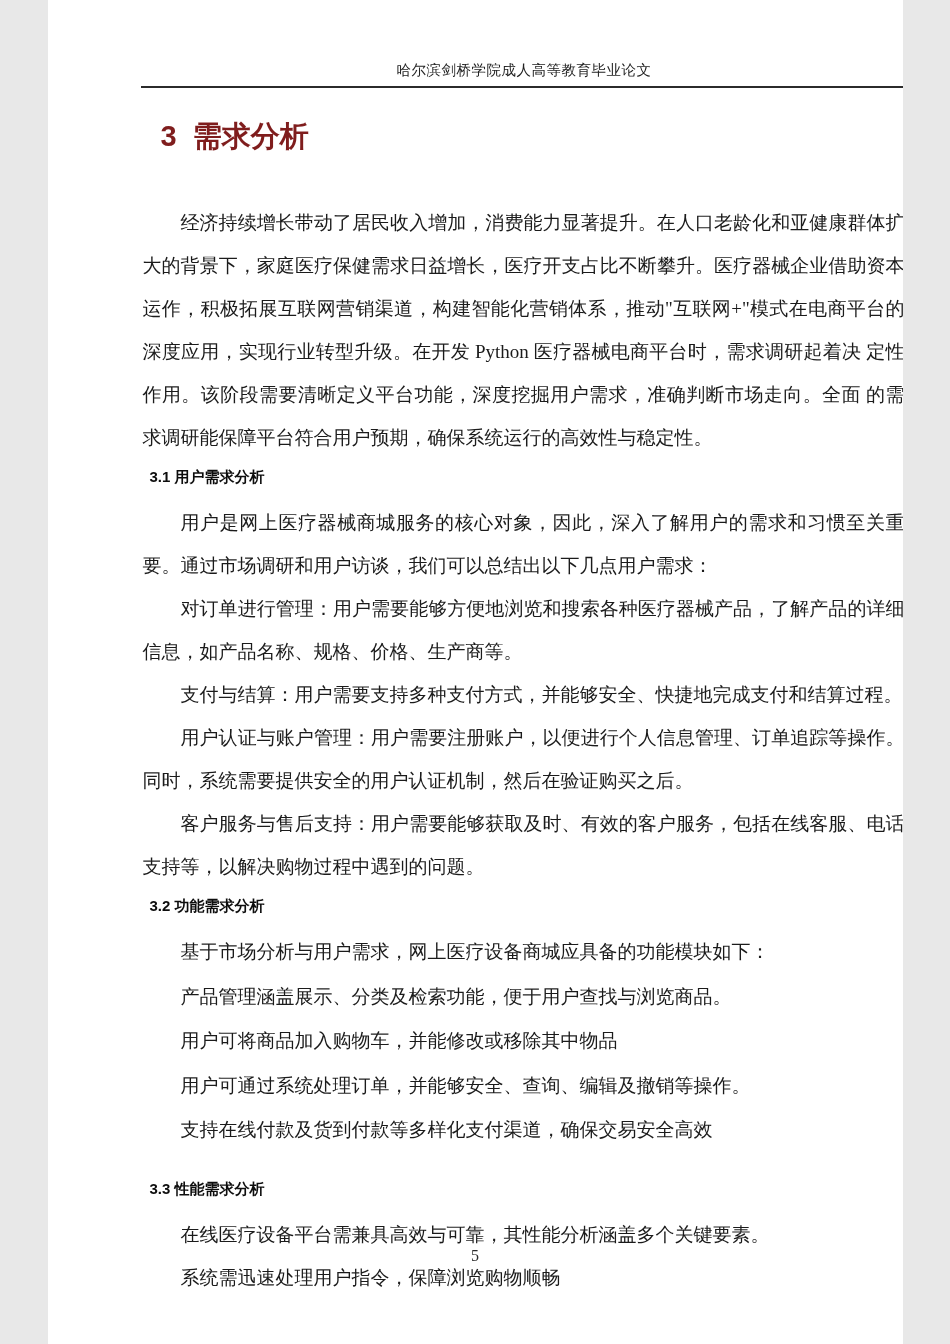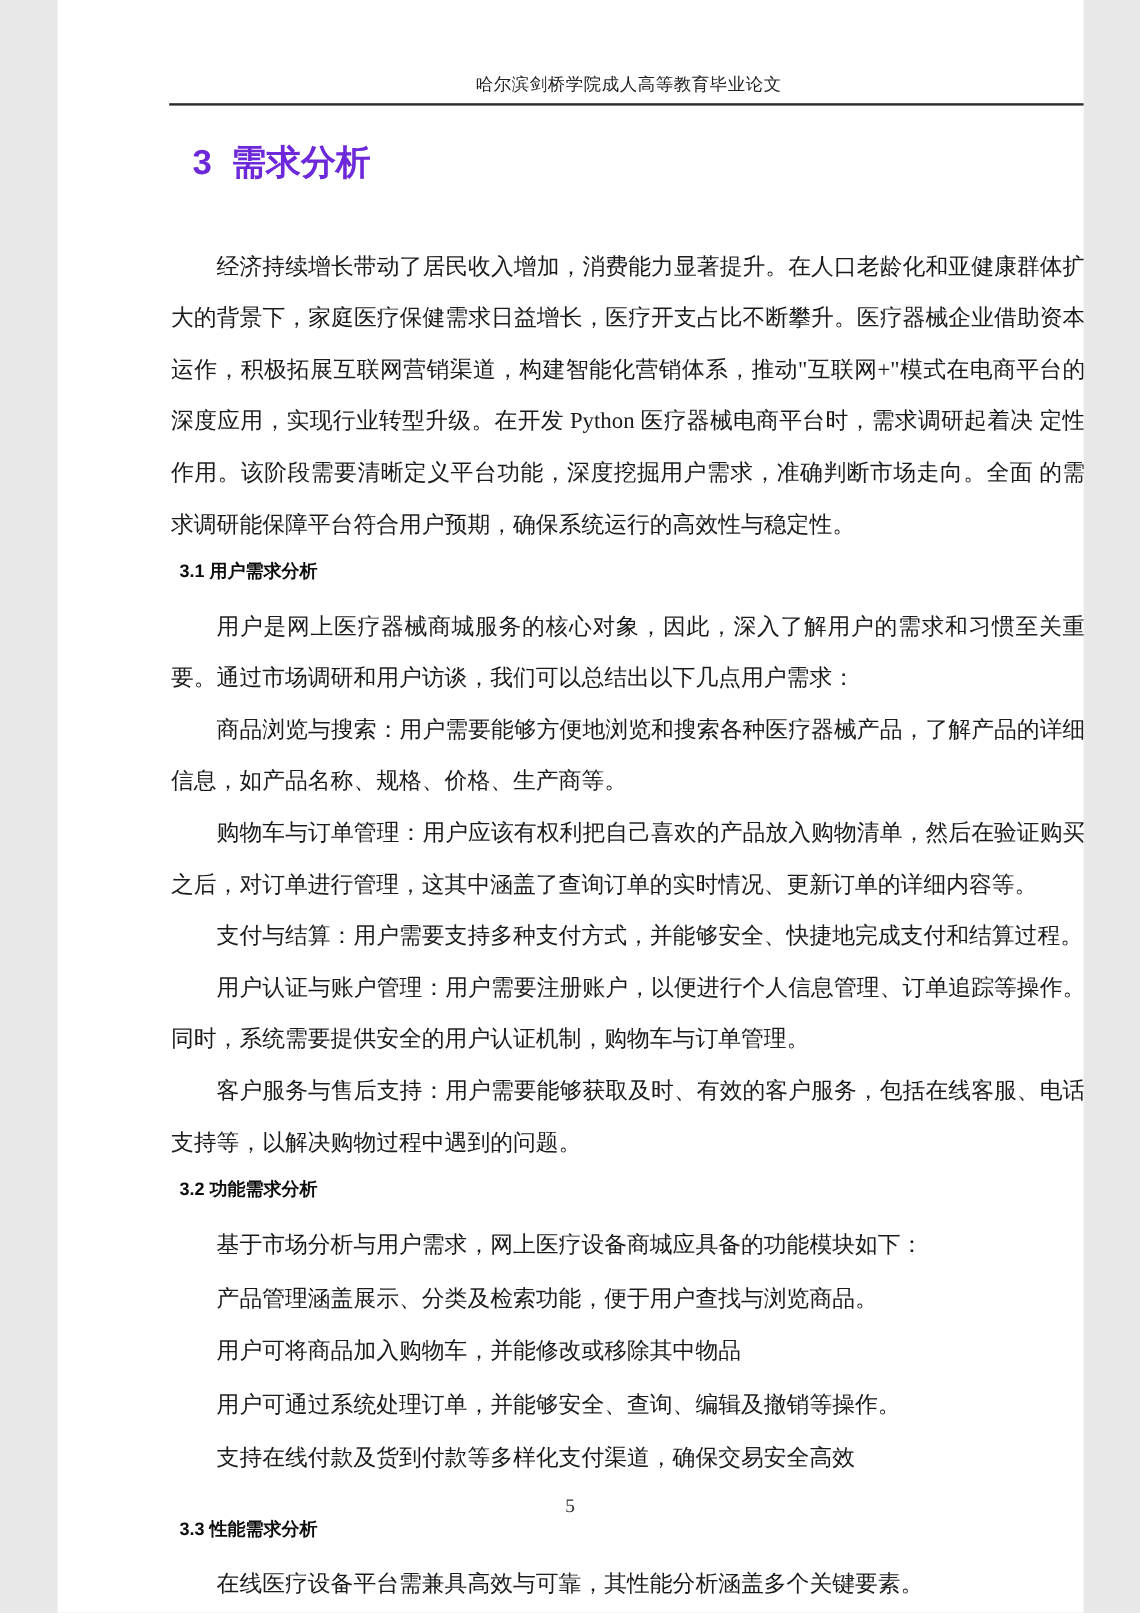--- a/index.html
+++ b/index.html
@@ -33,21 +33,21 @@
     position: absolute;
     top: 90px;
     left: 95px;
     width: 762px;
   }
   h1.chapter {
     font-family: "Liberation Sans", "DejaVu Sans", sans-serif;
     font-weight: bold;
     font-size: 29px;
     line-height: 36px;
-    color: #6d28d9;
+    color: #7f1d1d;
     margin: 28px 0 0 18px;
     white-space: pre;
   }
   p.body {
     font-size: 19px;
     line-height: 43px;
     text-align: justify;
     text-indent: 38px;
     color: #1b1b1b;
     word-break: break-word;
@@ -84,24 +84,23 @@
   </div>
 
   <div class="content">
 
     <h1 class="chapter">3  需求分析</h1>
 
     <p class="body intro">经济持续增长带动了居民收入增加，消费能力显著提升。在人口老龄化和亚健康群体扩大的背景下，家庭医疗保健需求日益增长，医疗开支占比不断攀升。医疗器械企业借助资本运作，积极拓展互联网营销渠道，构建智能化营销体系，推动"互联网+"模式在电商平台的深度应用，实现行业转型升级。在开发 Python 医疗器械电商平台时，需求调研起着决 定性作用。该阶段需要清晰定义平台功能，深度挖掘用户需求，准确判断市场走向。全面 的需求调研能保障平台符合用户预期，确保系统运行的高效性与稳定性。</p>
 
     <h2 class="section">3.1 用户需求分析</h2>
     <p class="body">用户是网上医疗器械商城服务的核心对象，因此，深入了解用户的需求和习惯至关重要。通过市场调研和用户访谈，我们可以总结出以下几点用户需求：</p>
-    <p class="body">商品浏览与搜索：用户需要能够方便地浏览和搜索各种医疗器械产品，了解产品的详细信息，如产品名称、规格、价格、生产商等。</p>
-    <p class="body">购物车与订单管理：用户应该有权利把自己喜欢的产品放入购物清单，然后在验证购买之后，对订单进行管理，这其中涵盖了查询订单的实时情况、更新订单的详细内容等。</p>
+    <p class="body">对订单进行管理：用户需要能够方便地浏览和搜索各种医疗器械产品，了解产品的详细信息，如产品名称、规格、价格、生产商等。</p>
     <p class="body">支付与结算：用户需要支持多种支付方式，并能够安全、快捷地完成支付和结算过程。</p>
-    <p class="body">用户认证与账户管理：用户需要注册账户，以便进行个人信息管理、订单追踪等操作。同时，系统需要提供安全的用户认证机制，购物车与订单管理。</p>
+    <p class="body">用户认证与账户管理：用户需要注册账户，以便进行个人信息管理、订单追踪等操作。同时，系统需要提供安全的用户认证机制，然后在验证购买之后。</p>
     <p class="body">客户服务与售后支持：用户需要能够获取及时、有效的客户服务，包括在线客服、电话支持等，以解决购物过程中遇到的问题。</p>
 
     <h2 class="section">3.2 功能需求分析</h2>
     <p class="body g">基于市场分析与用户需求，网上医疗设备商城应具备的功能模块如下：</p>
     <p class="body g">产品管理涵盖展示、分类及检索功能，便于用户查找与浏览商品。</p>
     <p class="body g">用户可将商品加入购物车，并能修改或移除其中物品</p>
     <p class="body g">用户可通过系统处理订单，并能够安全、查询、编辑及撤销等操作。</p>
     <p class="body g">支持在线付款及货到付款等多样化支付渠道，确保交易安全高效</p>
 
     <h2 class="section mt33">3.3 性能需求分析</h2>

